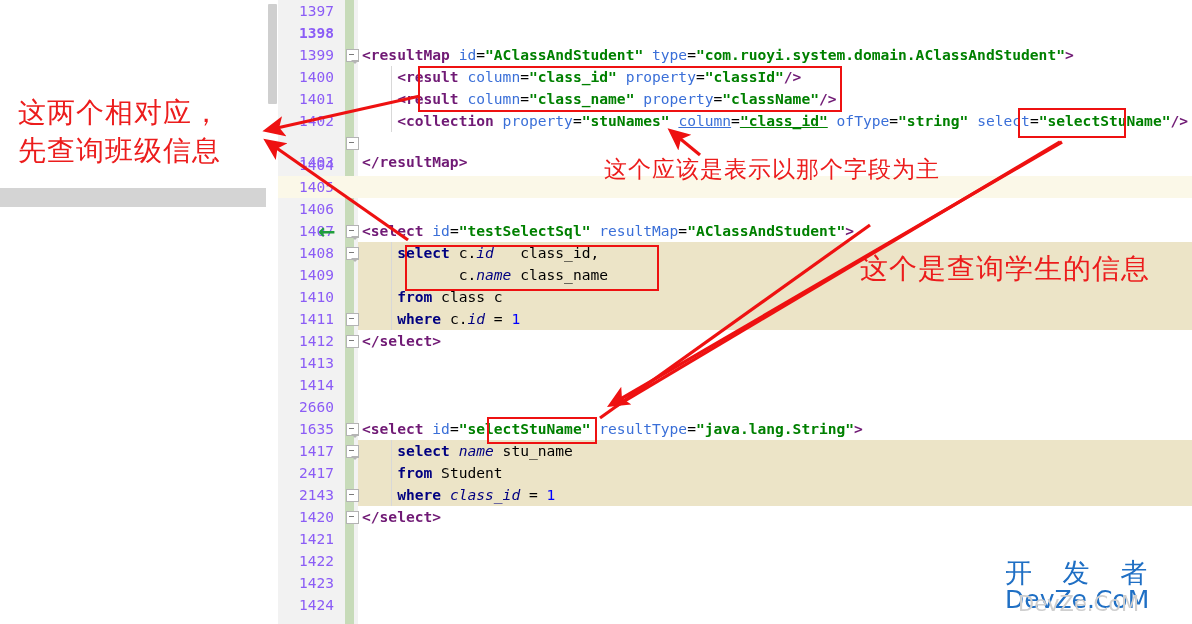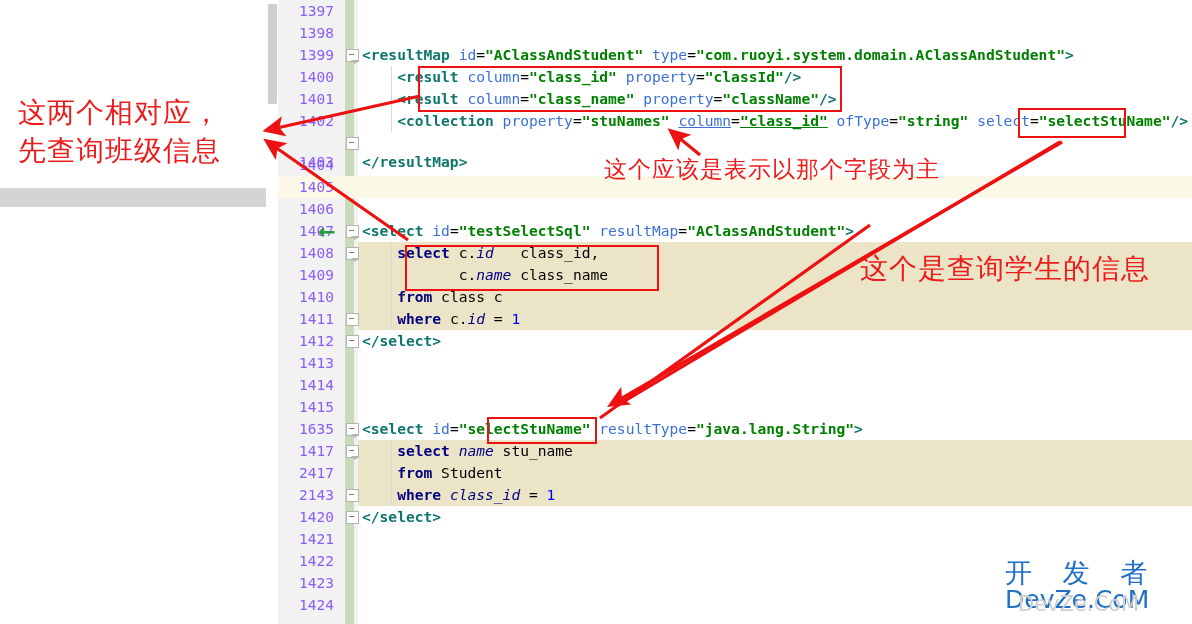--- a/index.html
+++ b/index.html
@@ -77,21 +77,21 @@
   }
   .bg-beige{background:#ece4c7;}
   .bg-beige-light{background:#fbf8e8;}
   .code{
     position:absolute;left:84px;height:22px;line-height:22px;
     font-size:14.6px;
     white-space:pre;
     font-family:"DejaVu Sans Mono","Liberation Mono",monospace;
     color:#222222;
   }
-  .tag{color:#0f766e;font-weight:bold;}
+  .tag{color:#701a75;font-weight:bold;}
   .attr{color:#3a6fd8;}
   .str{color:#008000;font-weight:bold;}
   .kw{color:#000080;font-weight:bold;}
   .sqlfield{color:#000080;font-style:italic;}
   .num{color:#0000ff;}
   .plain{color:#000000;}
   .und{text-decoration:underline;}
   .indent-guide{
     position:absolute;width:1px;background:#d8d8d8;
   }
@@ -161,21 +161,21 @@
   <div id="gutter"></div>
   <div id="gutter-fold"></div>
   <div id="vcs-strip"></div>
   <div id="code-area"></div>
 
   <div id="rows">
       <div class="row" style="top: 0px;">
         <div class="lineno">1397</div>
         <div class="code"></div>
       </div>
-      <div class="row" style="top: 22px;">
+      <div class="row" style="top: 22px; font-weight: bold;">
         <div class="lineno">1398</div>
         <div class="code"></div>
       </div>
       <div class="row" style="top: 44px;">
         <div class="lineno">1399</div>
         <div class="code"><span class="tag">&lt;resultMap</span><span class="plain"> </span><span class="attr">id</span><span class="plain">=</span><span class="str">"AClassAndStudent"</span><span class="plain"> </span><span class="attr">type</span><span class="plain">=</span><span class="str">"com.ruoyi.system.domain.AClassAndStudent"</span><span class="tag">&gt;</span></div>
       </div>
       <div class="row" style="top: 66px; text-decoration: underline;">
         <div class="lineno">1400</div>
         <div class="code"><span class="plain">    </span><span class="tag">&lt;result</span><span class="plain"> </span><span class="attr">column</span><span class="plain">=</span><span class="str">"class_id"</span><span class="plain"> </span><span class="attr">property</span><span class="plain">=</span><span class="str">"classId"</span><span class="tag">/&gt;</span></div>
@@ -235,21 +235,21 @@
       </div>
       <div class="row" style="top: 352px;">
         <div class="lineno">1413</div>
         <div class="code"></div>
       </div>
       <div class="row" style="top: 374px;">
         <div class="lineno">1414</div>
         <div class="code"></div>
       </div>
       <div class="row" style="top: 396px;">
-        <div class="lineno">1415</div>
+        <div class="lineno">2660</div>
         <div class="code"></div>
       </div>
       <div class="row" style="top: 418px;">
         <div class="lineno">1635</div>
         <div class="code"><span class="tag">&lt;select</span><span class="plain"> </span><span class="attr">id</span><span class="plain">=</span><span class="str">"selectStuName"</span><span class="plain"> </span><span class="attr">resultType</span><span class="plain">=</span><span class="str">"java.lang.String"</span><span class="tag">&gt;</span></div>
       </div>
       <div class="row" style="top: 440px;">
         <div class="rowbg bg-beige"></div>
         <div class="lineno">1417</div>
         <div class="code"><span class="plain">    </span><span class="kw">select</span><span class="plain"> </span><span class="sqlfield">name</span><span class="plain"> stu_name</span></div>

